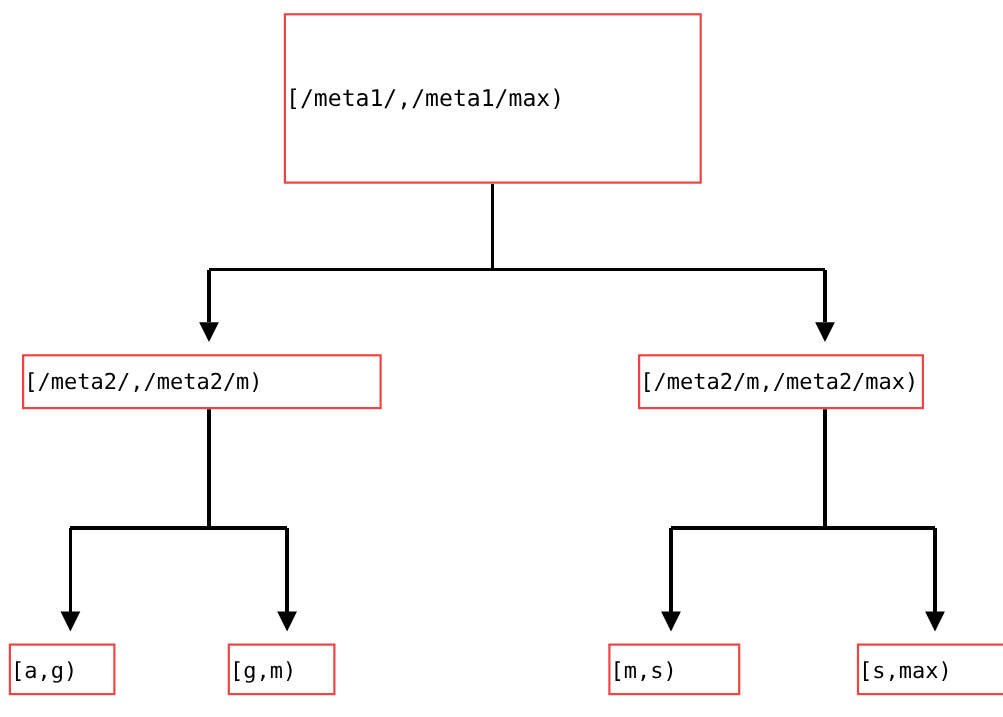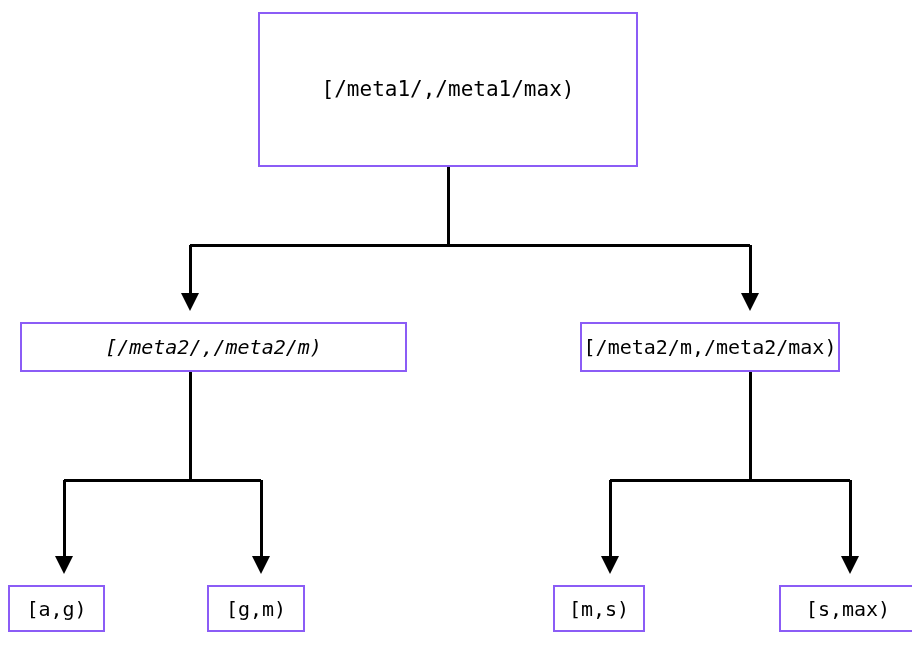--- a/index.html
+++ b/index.html
@@ -14,25 +14,25 @@
   #canvas {
     position: relative;
     width: 912px;
     height: 652px;
     background: #ffffff;
     overflow: hidden;
   }
   .node {
     position: absolute;
     box-sizing: border-box;
-    border: 2px solid #8b5cf6;
+    border: 2px solid #ef4444;
     background: #ffffff;
     display: flex;
     align-items: center;
-    justify-content: center;
+    justify-content: flex-start;
     color: #000000;
     white-space: nowrap;
   }
   .node-label {
     display: block;
     line-height: 1;
     letter-spacing: 0px;
   }
   
   #node-root {
@@ -40,23 +40,22 @@
     top: 12px;
     width: 380px;
     height: 155px;
   }
   #node-root .node-label { font-size: 21px; }
 
   
   #node-meta2-low {
     left: 20px;
     top: 322px;
-    width: 387px;
+    width: 327px;
     height: 50px;
-    font-style: italic;
   }
   #node-meta2-high {
     left: 580px;
     top: 322px;
     width: 260px;
     height: 50px;
   }
   #node-meta2-low .node-label,
   #node-meta2-high .node-label { font-size: 20px; }
 
@@ -69,21 +68,21 @@
   }
   #node-leaf-gm {
     left: 207px;
     top: 585px;
     width: 98px;
     height: 47px;
   }
   #node-leaf-ms {
     left: 553px;
     top: 585px;
-    width: 92px;
+    width: 120px;
     height: 47px;
   }
   #node-leaf-smax {
     left: 779px;
     top: 585px;
     width: 138px;
     height: 47px;
   }
   #node-leaf-ag .node-label,
   #node-leaf-gm .node-label,

